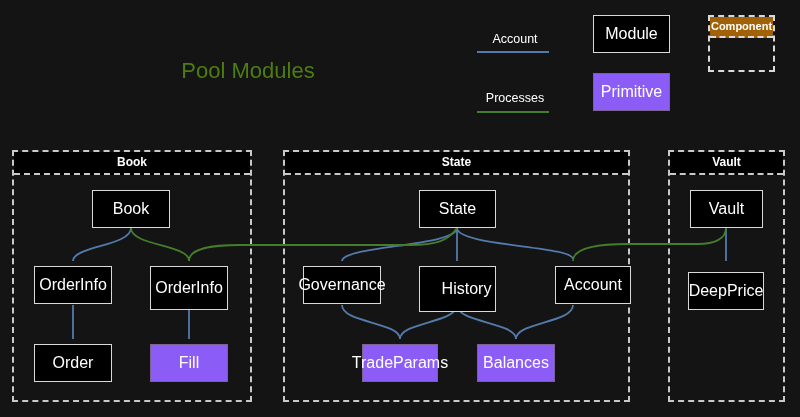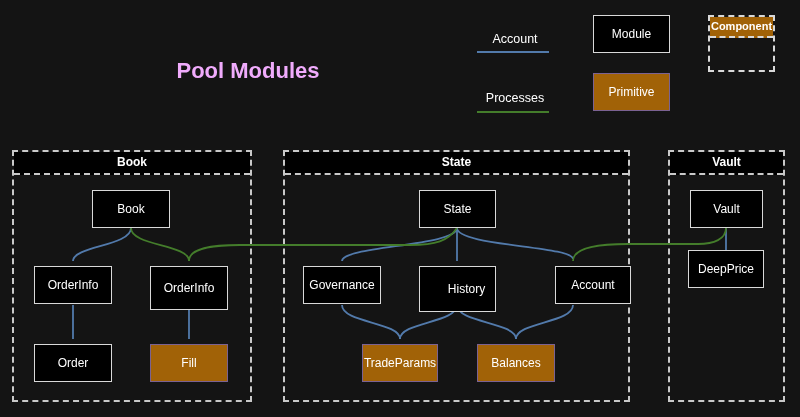--- a/index.html
+++ b/index.html
@@ -2,31 +2,31 @@
 <html><head>
 <meta charset="utf-8">
 <style>
   html,body{margin:0;padding:0;background:#141414;}
   .canvas{
     position:relative;width:800px;height:417px;background:#141414;
     font-family:"Liberation Sans",sans-serif;color:#fff;overflow:hidden;
   }
   .page-title{
     position:absolute;left:168px;top:58px;width:160px;
-    font-size:22px;font-weight:bold;color:#f0abfc;text-align:center;white-space:nowrap;
+    font-size:22px;font-weight:normal;color:#4d7c0f;text-align:center;white-space:nowrap;
   }
   .legend-label{
     position:absolute;width:78px;text-align:center;font-size:12.5px;color:#fff;
   }
   .node{
     position:absolute;background:#000;border:1.5px solid #d9d9d9;
     display:flex;align-items:center;justify-content:center;
-    font-size:12px;color:#fff;box-sizing:border-box;z-index:10;
+    font-size:16px;color:#fff;box-sizing:border-box;z-index:10;
   }
-  .node.primitive{background:#a16207;border-color:#7b6292;}
+  .node.primitive{background:#8b5cf6;border-color:#7b6292;}
   .container{
     position:absolute;border:2px dashed #c9c9c9;box-sizing:border-box;z-index:1;
   }
   .container-title{
     position:absolute;top:0;left:0;right:0;height:21px;background:#000;
     border-bottom:2px dashed #c9c9c9;
     font-size:12px;font-weight:bold;text-align:center;line-height:21px;color:#fff;
   }
   .component-box{
     position:absolute;left:708px;top:15px;width:67px;height:57px;
@@ -131,17 +131,17 @@
   <div class="node primitive" style="left:362px;top:344px;width:76px;height:38px;">
     <span>TradeParams</span>
   </div>
   <div class="node primitive" style="left:477px;top:344px;width:78px;height:38px;">
     <span>Balances</span>
   </div>
 
   <div class="node" style="left:690px;top:190px;width:73px;height:38px;">
     <span>Vault</span>
   </div>
-  <div class="node" style="left:688px;top:250px;width:76px;height:38px;">
+  <div class="node" style="left:688px;top:272px;width:76px;height:38px;">
     <span>DeepPrice</span>
   </div>
 
 </div>
 
 </body></html>

